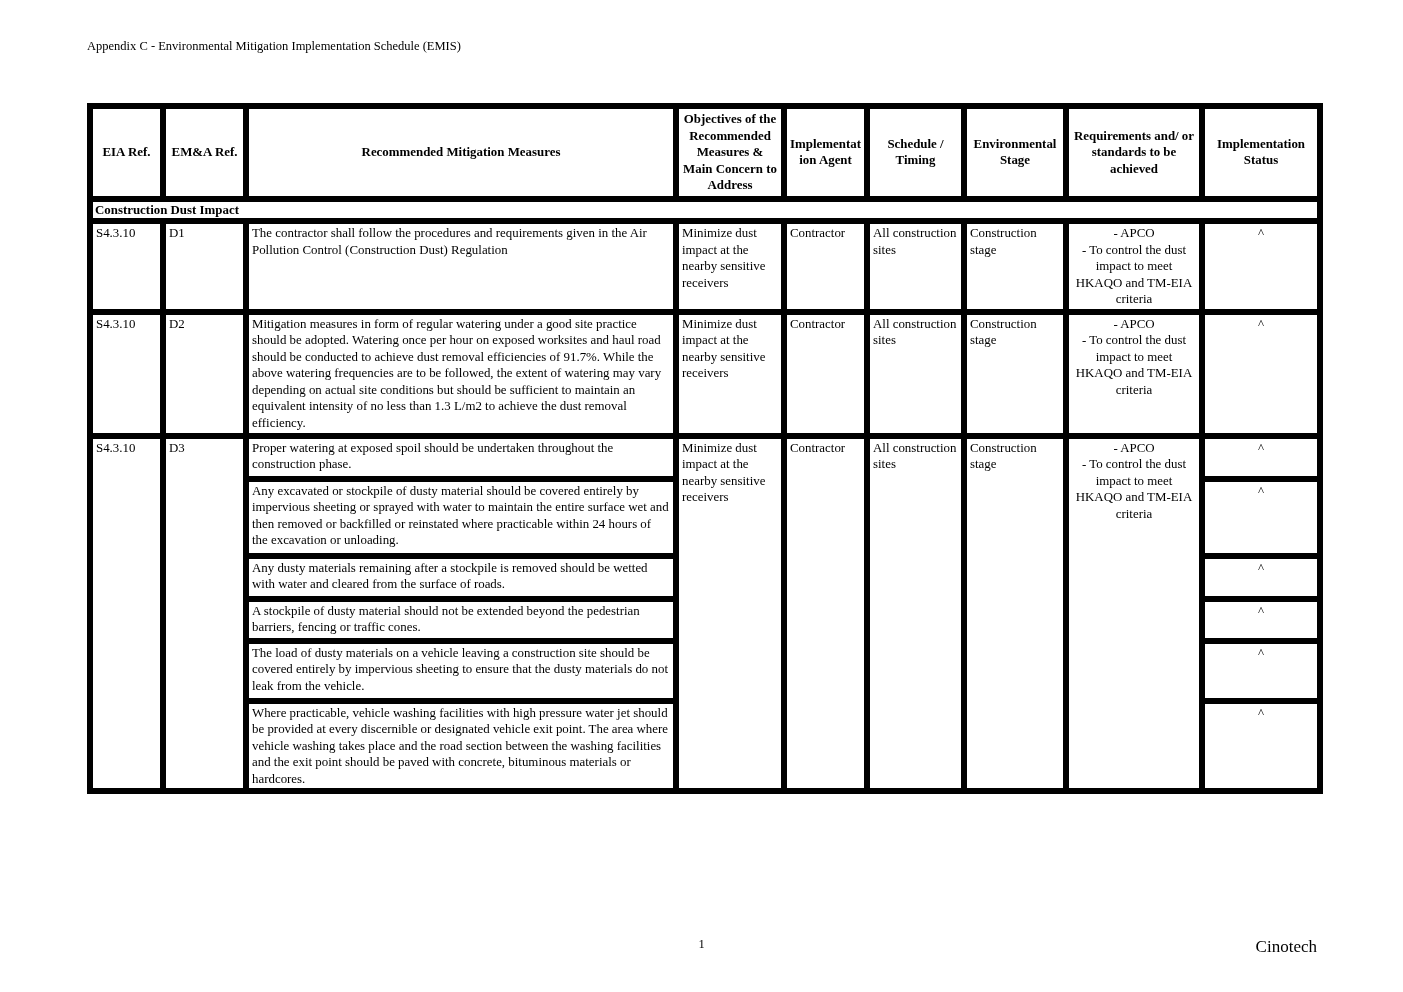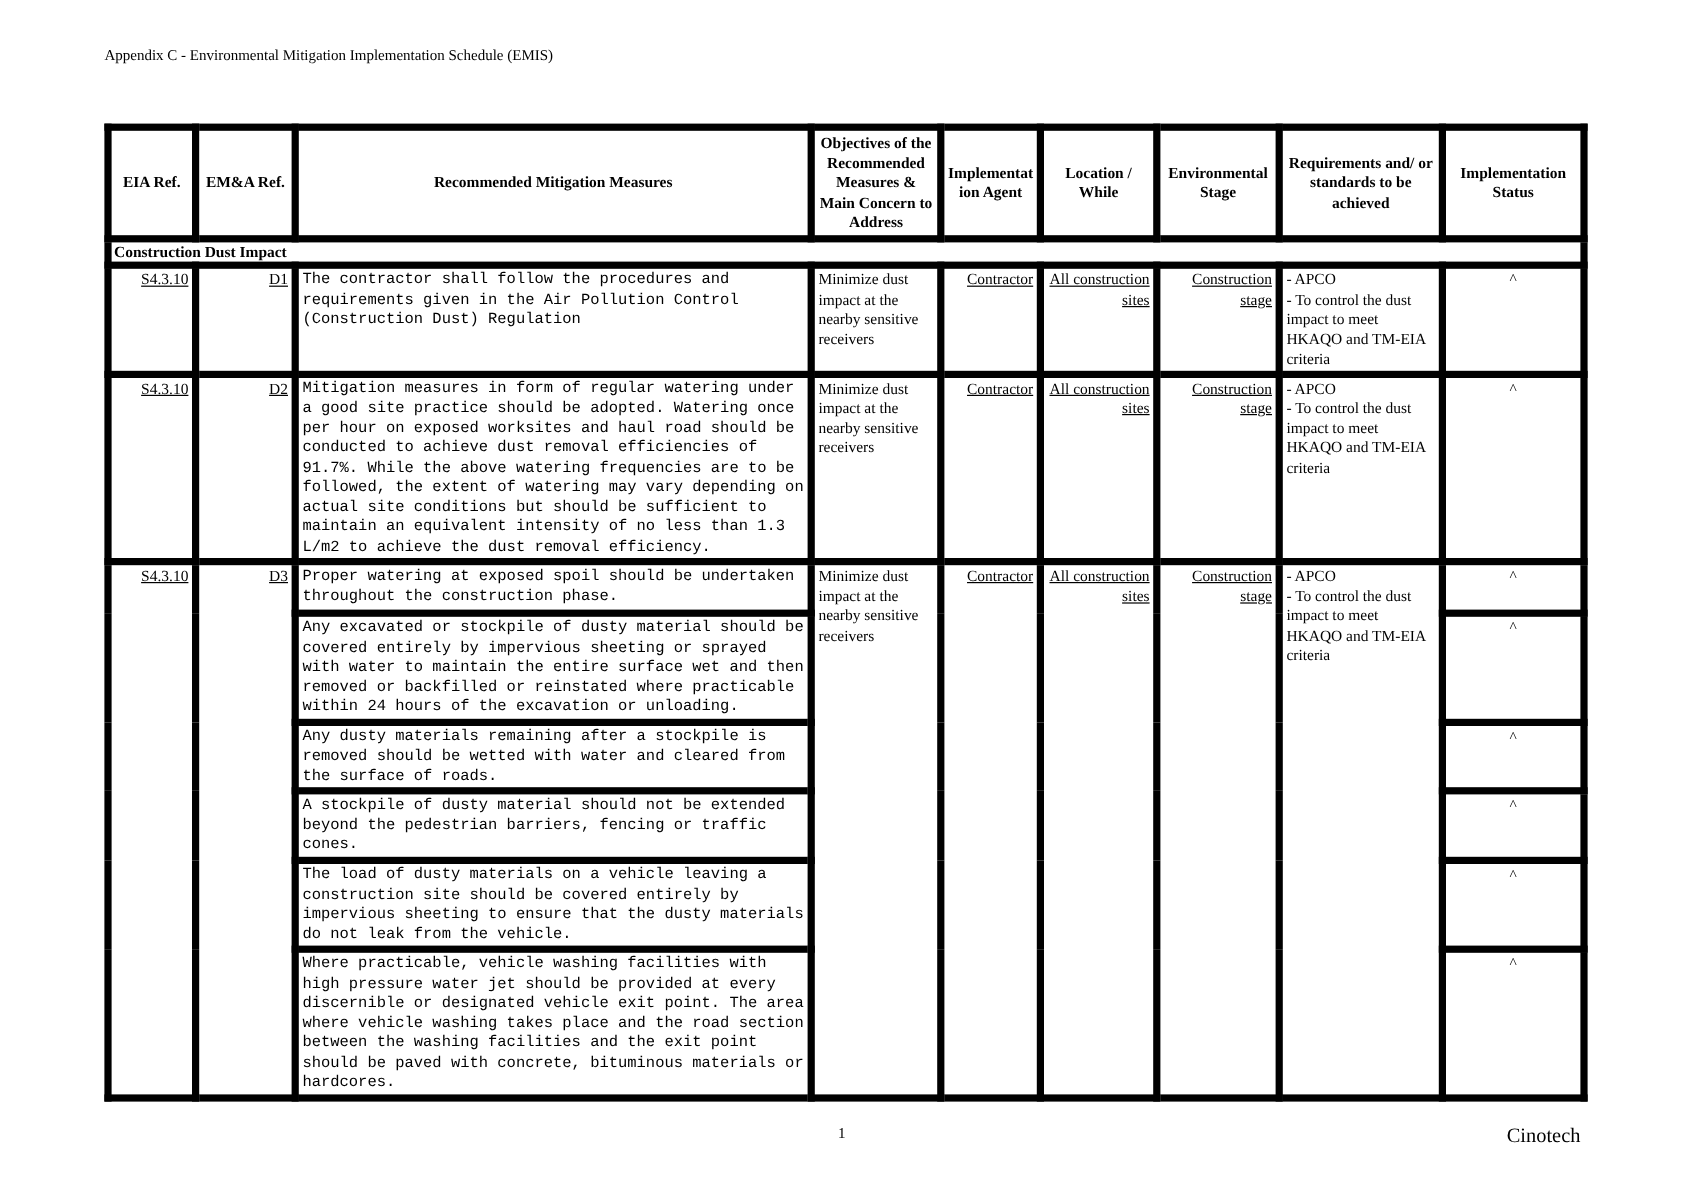--- a/index.html
+++ b/index.html
@@ -42,24 +42,24 @@
     vertical-align: middle;
     overflow-wrap: break-word;
     padding: 2px 2px;
   }
   tr.section-row td {
     font-weight: bold;
     text-align: left;
     padding: 0 2px;
     height: 16px;
   }
-  td.c-center { text-align: right; text-decoration: underline; }
-  td.c-req { white-space: pre-line; }
+  td.c-center { text-align: left; }
+  td.c-req { white-space: pre-line; text-align: center; }
   td.c-status { text-align: center; font-size: 12px; }
-  td.c-measure { text-align: left; font-family: Liberation Mono, monospace; }
+  td.c-measure { text-align: left; }
   .footer-pageno {
     position: absolute;
     left: 0;
     top: 937px;
     width: 1403px;
     text-align: center;
     font-size: 12.5px;
   }
   .footer-company {
     position: absolute;
@@ -87,21 +87,21 @@
     <col style="width:118px">
   </colgroup>
 
   <tbody>
       <tr style="height:85px;">
     <th>EIA Ref.</th>
     <th>EM&amp;A Ref.</th>
     <th>Recommended Mitigation Measures</th>
     <th>Objectives of the Recommended Measures &amp; Main Concern to Address</th>
     <th>Implementation Agent</th>
-    <th>Location / While</th>
+    <th>Schedule / Timing</th>
     <th>Environmental Stage</th>
     <th>Requirements and/ or standards to be achieved</th>
     <th>Implementation Status</th>
   </tr>
 
   <tr class="section-row">
     <td colspan="9">Construction Dust Impact</td>
   </tr>
 
   <tr style="height:89px;">

